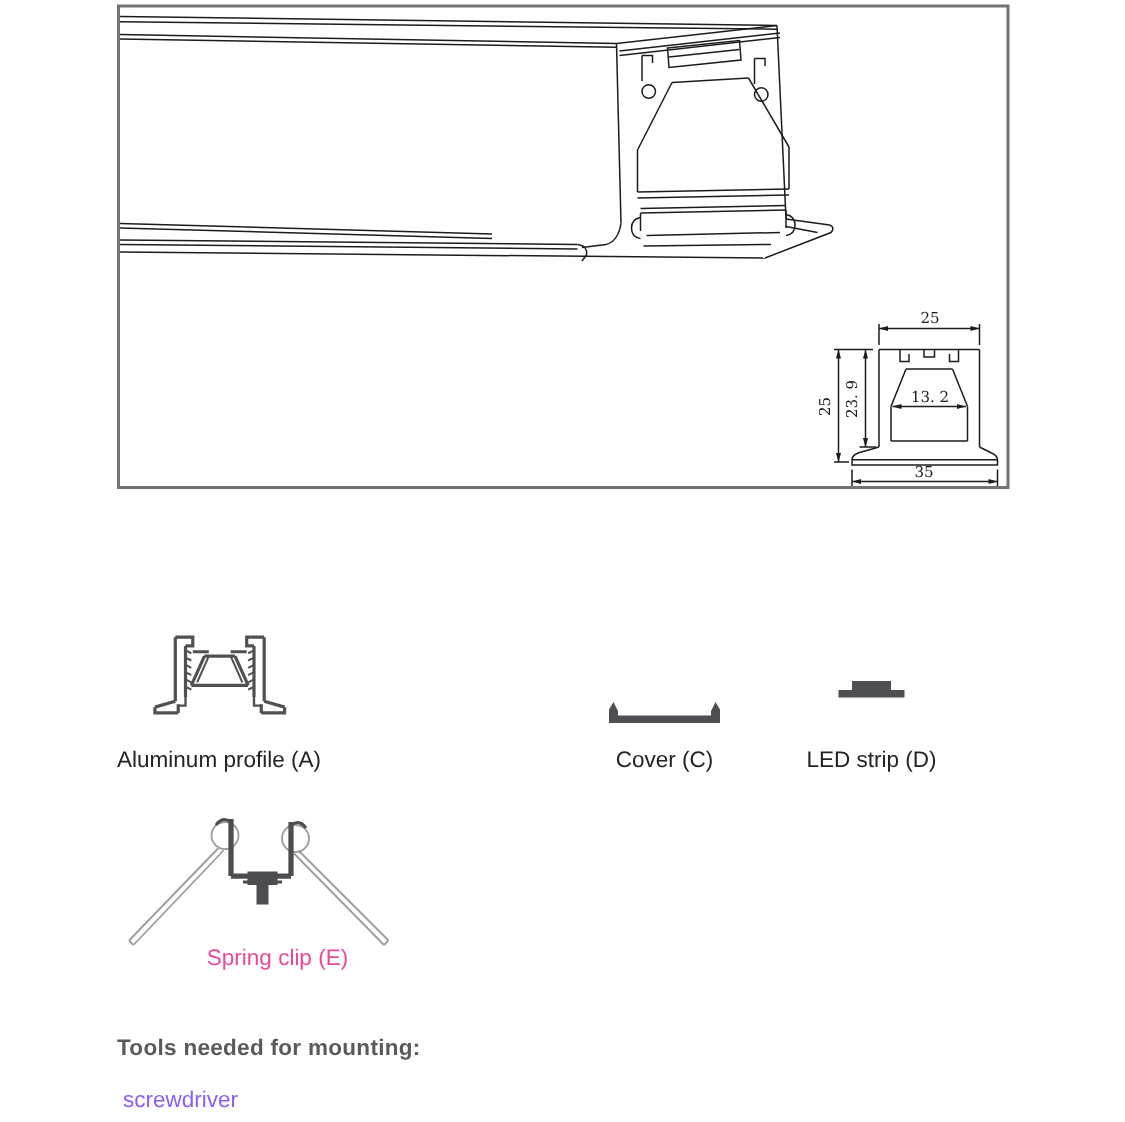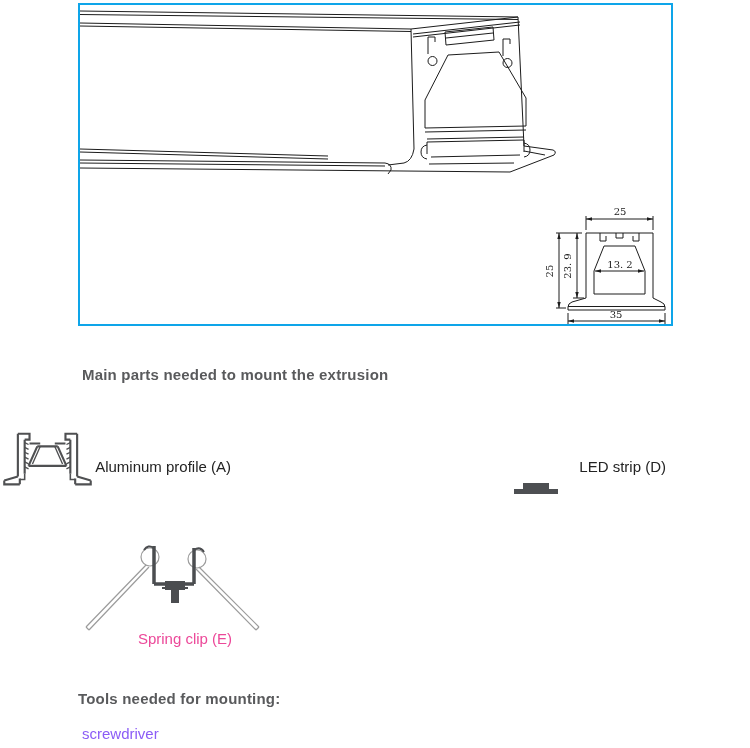--- a/index.html
+++ b/index.html
@@ -1,33 +1,33 @@
 <!DOCTYPE html>
 <html><head>
 <meta charset="utf-8">
 <style>
   html,body{margin:0;padding:0;background:#ffffff;}
   #page{position:relative;width:750px;height:748px;background:#ffffff;overflow:hidden;
         font-family:"Liberation Sans", sans-serif;}
 
   
   #drawing-box{position:absolute;left:78px;top:3px;width:595px;height:323px;
-               border:2px solid #0ea5e9;box-sizing:border-box;background:#fff;}
+               border:2px solid #737373;box-sizing:border-box;background:#fff;}
   #drawing-box svg{display:block;width:100%;height:100%;}
 
   .tech-line{stroke:#1c1c1c;stroke-width:1;fill:none;}
   .dim-text{font-family:"DejaVu Serif", serif;font-size:10px;fill:#1c1c1c;}
   .arrow{fill:#1c1c1c;stroke:none;}
 
   .section-heading{position:absolute;font-size:15px;font-weight:bold;color:#595a5c;
                    letter-spacing:.2px;white-space:nowrap;}
   .plain-text{position:absolute;font-size:15px;color:#8b5cf6;white-space:nowrap;}
 
   .part-col{position:absolute;top:418px;width:170px;height:97px;display:flex;
-            align-items:center;justify-content:flex-end;}
+            flex-direction:column;align-items:center;justify-content:flex-end;}
   .part-icon-holder{height:68px;display:flex;align-items:flex-end;justify-content:center;
                     margin-bottom:12px;}
   .part-label{font-size:15px;color:#232323;white-space:nowrap;}
 
   #spring-clip-wrap{position:absolute;left:80px;top:540px;width:185px;height:95px;}
   #spring-clip-label{position:absolute;left:110px;top:630px;width:150px;text-align:center;
                      font-size:15px;color:#ec4899;white-space:nowrap;}
 </style>
 </head>
 <body>
@@ -135,41 +135,48 @@
         <g>
           <path class="tech-line" d="M488,308 V320 M585,308 V320 M488,316 H585"></path>
           <polygon class="arrow" points="488,316 494,314.3 494,317.7"></polygon>
           <polygon class="arrow" points="585,316 579,314.3 579,317.7"></polygon>
           <text class="dim-text" x="536" y="313" text-anchor="middle">35</text>
         </g>
       </g>
     </svg>
   </div>
 
-  <div class="section-heading" style="left:82px;top:366px;">Main parts needed to mount the extrusion</div>
 
   <div class="part-col" style="left:61px;">
     <span class="part-icon-holder">
       <svg width="95" height="68" viewBox="0 0 95 70" fill="none" stroke="#4f5052" stroke-width="2.2">
         <path d="M17,7 V51 M17,7 H29 V13 H24 M24,13 V48"></path>
         <path d="M24,16 l4,2 M24,21 l4,2 M24,26 l4,2 M24,31 l4,2 M24,36 l4,2 M24,41 l4,2" stroke-width="1.4"></path>
         <path d="M78,7 V51 M78,7 H66 V13 H71 M71,13 V48"></path>
         <path d="M71,16 l-4,2 M71,21 l-4,2 M71,26 l-4,2 M71,31 l-4,2 M71,36 l-4,2 M71,41 l-4,2" stroke-width="1.4"></path>
         <path d="M29,17 H40 M55,17 H66"></path>
         <path d="M37,20 H58 M37,20 L28,40 M58,20 L67,40 M28,40 H67"></path>
         <path d="M40,20 L32,38 M55,20 L63,38" stroke-width="1.4"></path>
         <path d="M17,51 L3,55 M3,55 V59 H19 M19,59 V53"></path>
         <path d="M78,51 L92,55 M92,55 V59 H76 M76,59 V53"></path>
         <path d="M24,48 v6 h-5 M71,48 v6 h5" stroke-width="1.6"></path>
       </svg>
     </span>
     <span class="part-label">Aluminum profile (A)</span>
   </div>
 
 
+  <div class="part-col" style="left:358px;">
+    <span class="part-icon-holder">
+      <svg width="78" height="22" viewBox="0 0 78 22">
+        <path d="M2,18 L2,9 L5,4 L8,10 L8,13 L70,13 L70,10 L73,4 L76,9 L76,18 Z" fill="#4d4f52"></path>
+      </svg>
+    </span>
+    <span class="part-label">Cover (C)</span>
+  </div>
 
   <div class="part-col" style="left:496px;gap:20px;">
     <span class="part-icon-holder">
       <svg width="46" height="16" viewBox="0 0 46 16">
         <path d="M1,15 V10 H10 V4 H36 V10 H45 V15 Z" fill="#4d4f52"></path>
       </svg>
     </span>
     <span class="part-label">LED strip (D)</span>
   </div>
 

